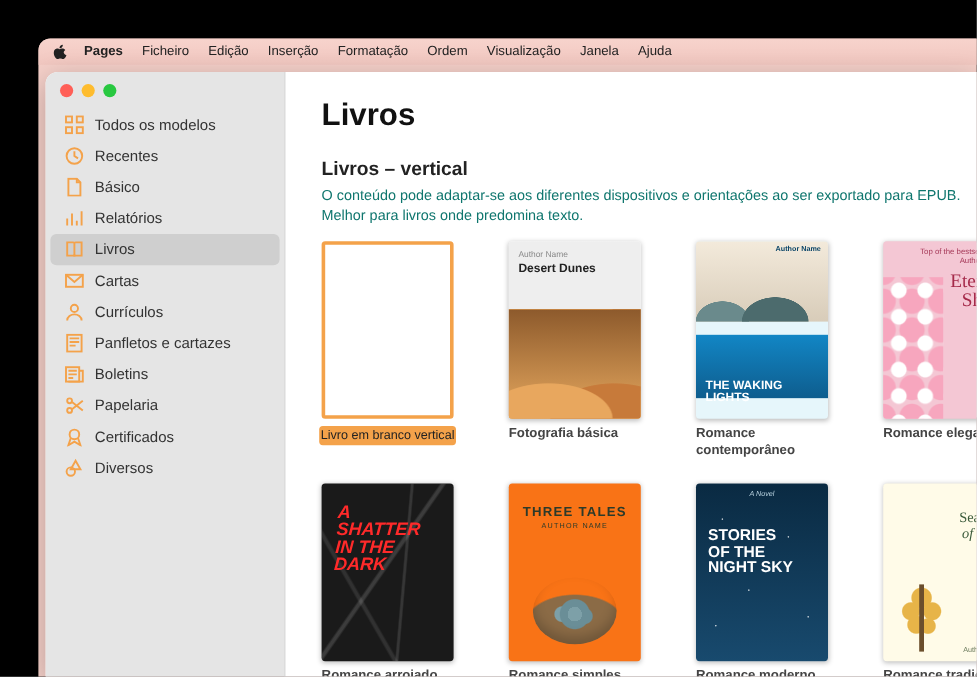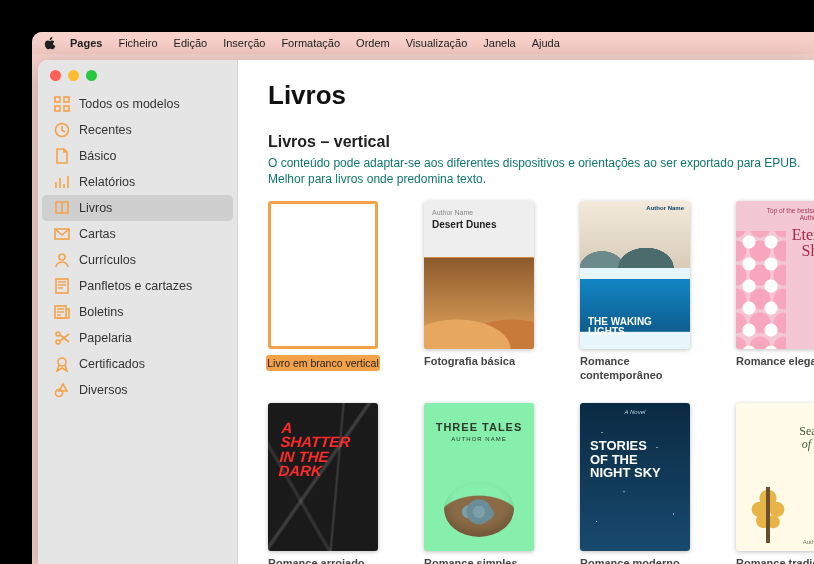--- a/index.html
+++ b/index.html
@@ -132,21 +132,21 @@
   .cov-eternal .tt{position:absolute;top:26px;right:8px;font-size:16px;font-weight:400;
     font-family:Georgia,serif;color:#a52a4a;text-align:right;line-height:1;}
   .cov-shatter{background:#1a1a1a;}
   .cov-shatter::before{content:"";position:absolute;inset:0;
     background:
       linear-gradient(125deg, transparent 46%, rgba(255,255,255,.15) 47% 48%, transparent 49%),
       linear-gradient(60deg, transparent 30%, rgba(255,255,255,.1) 31% 32%, transparent 33%),
       linear-gradient(95deg, transparent 60%, rgba(255,255,255,.12) 61% 62%, transparent 63%);}
   .cov-shatter .tt{position:absolute;top:18px;left:12px;right:10px;font-size:15px;font-weight:900;
     color:#ff2a2a;line-height:.95;font-style:italic;transform:skewX(-4deg);}
-  .cov-threetales{background:#86efac;}
+  .cov-threetales{background:#f97316;}
   .cov-threetales .tt{position:absolute;top:18px;left:0;right:0;font-size:11px;font-weight:700;
     letter-spacing:1px;text-align:center;color:#2c3a2a;}
   .cov-threetales .nest{position:absolute;bottom:14px;left:50%;transform:translateX(-50%);
     width:70px;height:56px;border-radius:50%;
     background:radial-gradient(circle at 50% 55%, #7da0a8 0 6px,#6a8e97 0 12px,transparent 13px),
                radial-gradient(circle at 35% 55%, #7da0a8 0 6px,transparent 7px),
                radial-gradient(circle at 62% 58%, #6a8e97 0 6px,transparent 7px),
                radial-gradient(60% 45% at 50% 70%, #8b6b46 0 95%, transparent);
     box-shadow: inset 0 -6px 10px rgba(0,0,0,.2);}
   .cov-stories{background:linear-gradient(#0a2a42,#184a6e);}

